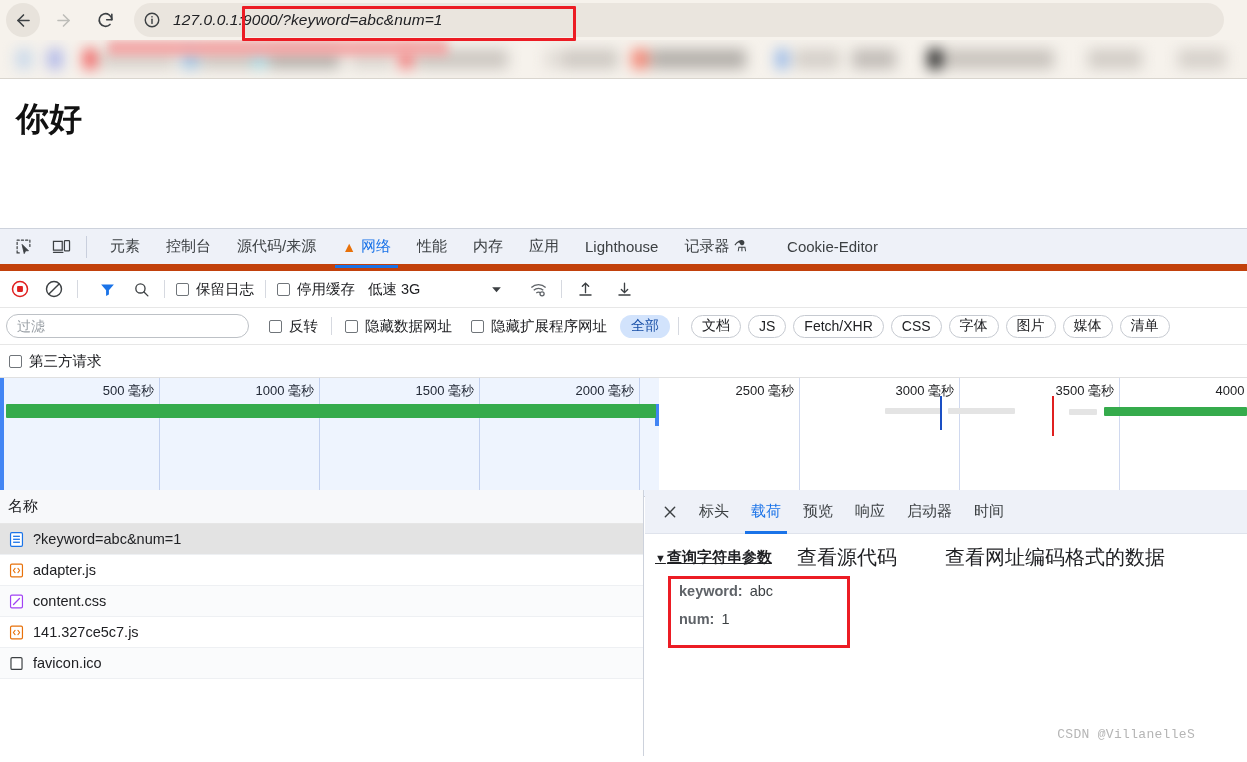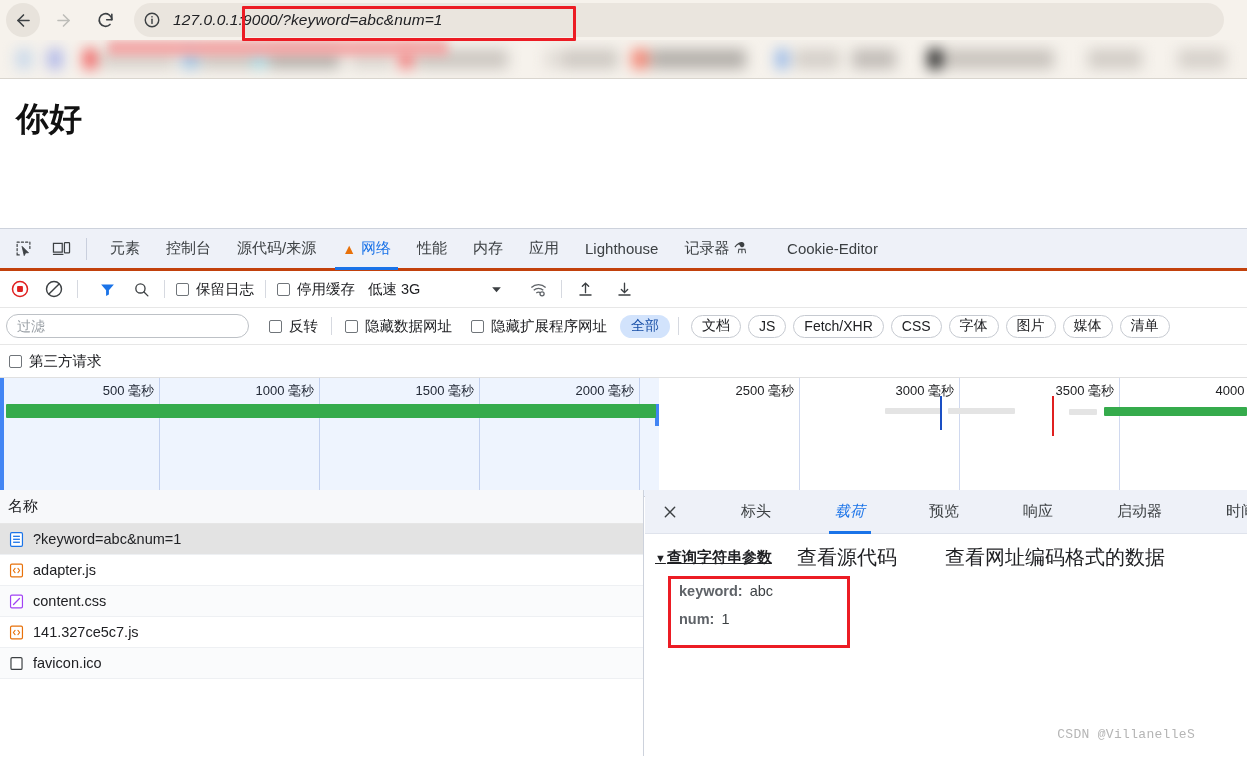--- a/index.html
+++ b/index.html
@@ -89,21 +89,21 @@
     background: #ffffff;
     border-top: 1px solid #cdd2dc;
     font-size: 12px;
   }
 
   
   #dt-tabstrip {
     position: absolute; left: 0; top: 0; width: 1247px; height: 42px;
     background: #eef1f8;
     display: flex; align-items: center;
-    border-bottom: 3px solid #c2410c;
+    border-bottom: 7px solid #c2410c;
   }
   .dt-icon-btn {
     width: 30px; height: 30px; margin-left: 8px;
     display: flex; align-items: center; justify-content: center;
     color: #3c4043; flex: none;
   }
   #dt-tab-sep {
     width: 1px; height: 22px; background: #c9cfdd; margin: 0 10px;
     flex: none;
   }
@@ -220,33 +220,33 @@
   .req-row.selected { background: #e3e3e3; }
   .req-row.alt { background: #fafbfc; }
   .ficon { width: 17px; height: 17px; flex: none; }
 
   #detail-pane {
     position: absolute; left: 645px; top: 0; width: 602px; height: 266px;
     background: #fff;
   }
   #detail-tabs {
     height: 44px; display: flex; align-items: center;
-    background: #eef1f8; border-bottom: 1px solid #dfe3ec; gap: 42px;
+    background: #eef1f8; border-bottom: 1px solid #dfe3ec;
   }
   #detail-close {
     width: 28px; height: 28px; margin-left: 11px;
     display: flex; align-items: center; justify-content: center;
     color: #3c4043; flex: none;
   }
   .d-tab {
     position: relative; height: 44px; padding: 0 11px;
     display: flex; align-items: center;
     font-size: 15px; color: #3c4043; white-space: nowrap;
   }
-  .d-tab.active { color: #1a73e8; font-style: italic; }
+  .d-tab.active { color: #1a73e8; }
   .d-tab.active::after {
     content: ""; position: absolute; left: 5px; right: 5px; bottom: 0;
     height: 3px; background: #1a73e8;
   }
   #payload-body { position: relative; padding: 10px 0 0 10px; }
   #payload-head {
     display: flex; align-items: center; gap: 0; font-size: 15px;
   }
   #qs-title {
     font-weight: 700; color: #202124; text-decoration: underline;

